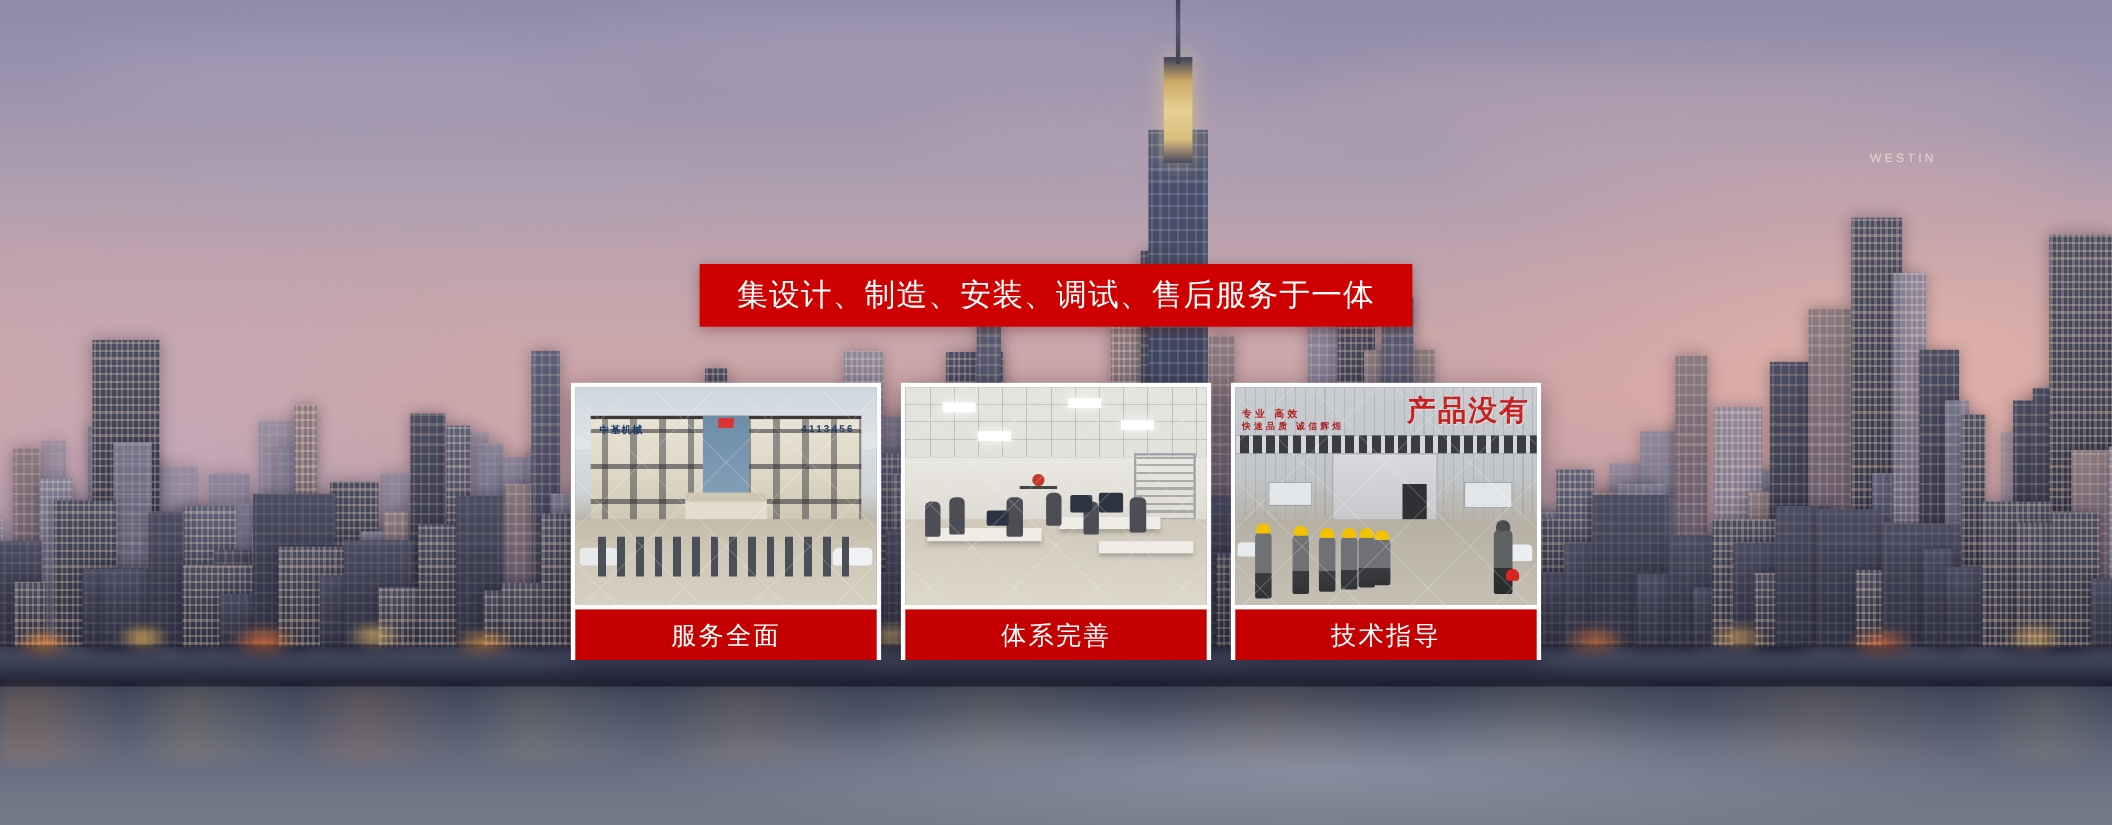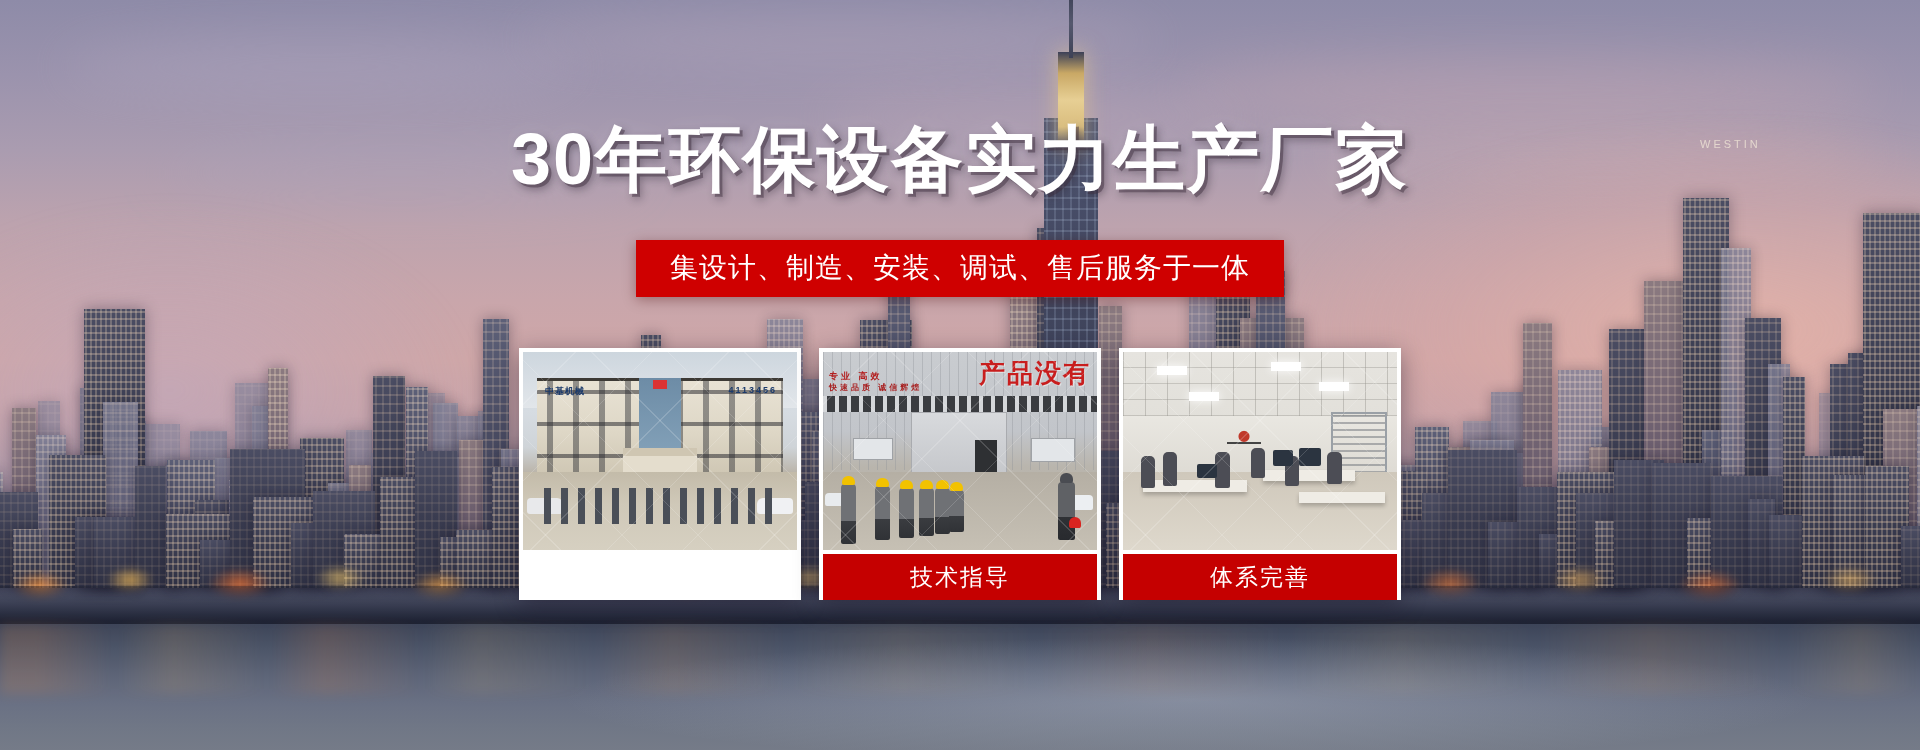--- a/index.html
+++ b/index.html
@@ -1129,21 +1129,20 @@
     </div>
 
   <div class="bank-trees"></div>
   <div class="bank-dark"></div>
   <div class="water"></div>
   <div class="water-refl"></div>
   <div class="water-sheen"></div>
 
   <div class="content">
 
-    <div class="headline">30年环保设备实力生产厂家</div>
 
     <div class="subtitle-wrap">
       <div class="subtitle">集设计、制造、安装、调试、售后服务于一体</div>
     </div>
 
     <div class="cards">
 
       <div class="card">
         <div class="card-photo">
           <div class="p1">
@@ -1156,51 +1155,23 @@
             <div class="p1-portico"></div>
             <div class="p1-sign">中基机械</div>
             <div class="p1-phone">4113456</div>
             <div class="p1-ground"></div>
             <div class="p1-car-l"></div>
             <div class="p1-car-r"></div>
             <div class="p1-people"></div>
           </div>
           <div class="wm"></div>
         </div>
-      </div>
-
-
-      <div class="card">
-        <div class="card-photo">
-          <div class="p4">
-            <div class="p4-wall"></div>
-            <div class="p4-bigtext">产品没有</div>
-            <div class="p4-smalltext">专业 高效</div>
-            <div class="p4-smalltext2">快速品质 诚信辉煌</div>
-            <div class="p4-band"></div>
-            <div class="p4-door"></div>
-            <div class="p4-door2"></div>
-            <div class="p4-win" style="left:30px;top:86px;width:40px;height:22px"></div>
-            <div class="p4-win" style="right:22px;top:86px;width:44px;height:24px"></div>
-            <div class="p4-ground"></div>
-            <div class="p4-car2"></div>
-            <div class="p4-car"></div>
-            <div class="p4-worker" style="left:18px;bottom:6px;height:60px"></div>
-            <div class="p4-worker" style="left:52px;bottom:10px"></div>
-            <div class="p4-worker" style="left:76px;bottom:12px;height:50px"></div>
-            <div class="p4-worker" style="left:96px;bottom:14px;height:48px"></div>
-            <div class="p4-worker" style="left:112px;bottom:16px;height:46px"></div>
-            <div class="p4-worker" style="left:126px;bottom:18px;height:42px"></div>
-            <div class="p4-leader"></div>
-            <div class="p4-helmet-red"></div>
-          </div>
-          <div class="wm"></div>
-        </div>
-        <div class="card-caption">技术指导</div>
-      </div>
+        <div class="card-caption">服务全面</div>
+      </div>
+
 
       <div class="card">
         <div class="card-photo">
           <div class="p3">
             <div class="p3-ceil"></div>
             <div class="p3-light" style="left:34px;top:14px"></div>
             <div class="p3-light" style="left:148px;top:10px"></div>
             <div class="p3-light" style="left:196px;top:30px"></div>
             <div class="p3-light" style="left:66px;top:40px"></div>
             <div class="p3-wall"></div>
@@ -1218,15 +1189,44 @@
             <div class="p3-pers" style="left:204px;top:100px;width:15px;height:32px"></div>
             <div class="p3-mon" style="left:150px;top:98px;width:20px;height:16px"></div>
             <div class="p3-mon" style="left:176px;top:96px;width:22px;height:18px"></div>
             <div class="p3-mon" style="left:74px;top:112px;width:20px;height:14px"></div>
           </div>
           <div class="wm"></div>
         </div>
         <div class="card-caption">体系完善</div>
       </div>
 
+      <div class="card">
+        <div class="card-photo">
+          <div class="p4">
+            <div class="p4-wall"></div>
+            <div class="p4-bigtext">产品没有</div>
+            <div class="p4-smalltext">专业 高效</div>
+            <div class="p4-smalltext2">快速品质 诚信辉煌</div>
+            <div class="p4-band"></div>
+            <div class="p4-door"></div>
+            <div class="p4-door2"></div>
+            <div class="p4-win" style="left:30px;top:86px;width:40px;height:22px"></div>
+            <div class="p4-win" style="right:22px;top:86px;width:44px;height:24px"></div>
+            <div class="p4-ground"></div>
+            <div class="p4-car2"></div>
+            <div class="p4-car"></div>
+            <div class="p4-worker" style="left:18px;bottom:6px;height:60px"></div>
+            <div class="p4-worker" style="left:52px;bottom:10px"></div>
+            <div class="p4-worker" style="left:76px;bottom:12px;height:50px"></div>
+            <div class="p4-worker" style="left:96px;bottom:14px;height:48px"></div>
+            <div class="p4-worker" style="left:112px;bottom:16px;height:46px"></div>
+            <div class="p4-worker" style="left:126px;bottom:18px;height:42px"></div>
+            <div class="p4-leader"></div>
+            <div class="p4-helmet-red"></div>
+          </div>
+          <div class="wm"></div>
+        </div>
+        <div class="card-caption">技术指导</div>
+      </div>
+
     </div>
   </div>
 </div>
 
 </body></html>

